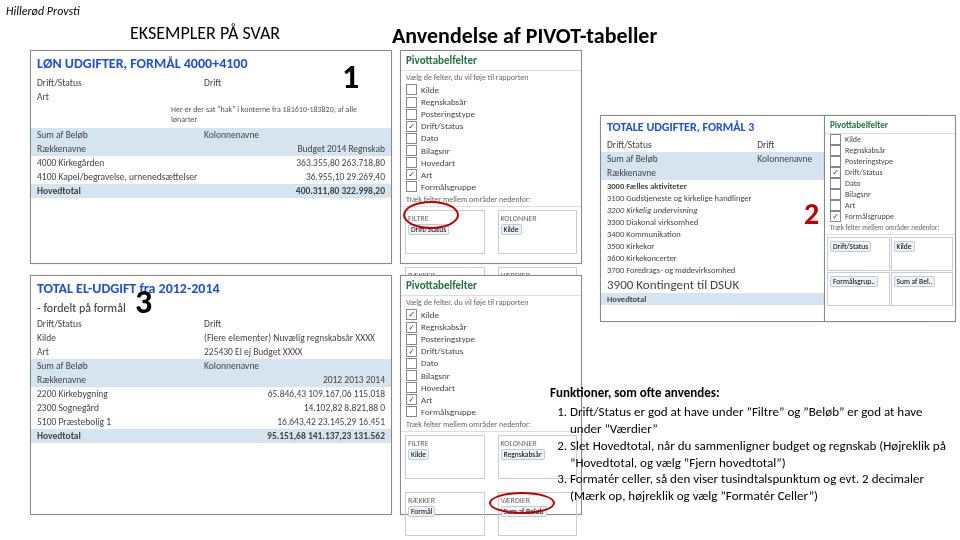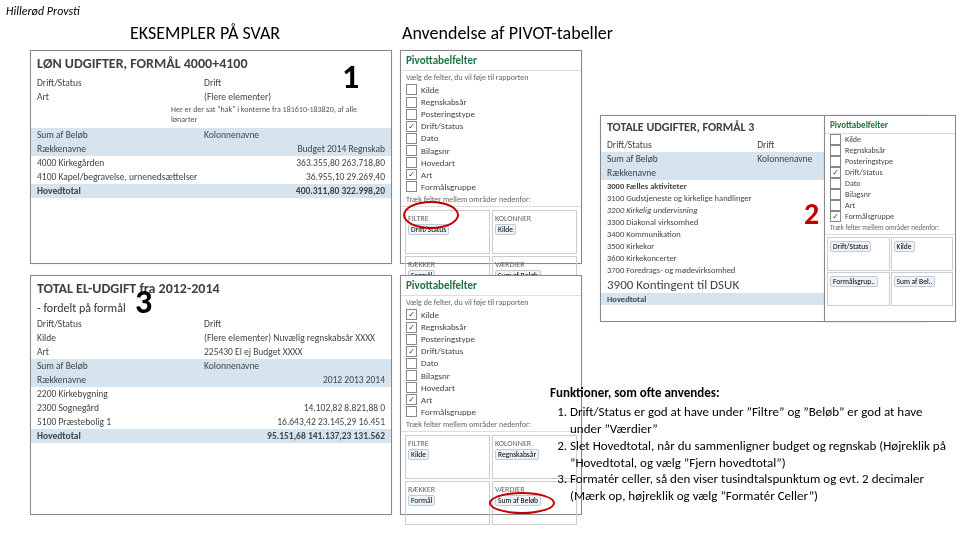--- a/index.html
+++ b/index.html
@@ -23,22 +23,23 @@
   }
   .title-left {
     position: absolute;
     top: 22px;
     left: 130px;
     font-size: 18px;
   }
   .title-right {
     position: absolute;
     top: 22px;
-    left: 402px;
-    font-size: 18px;
+    left: 392px;
+    font-size: 22px;
+    font-weight: bold;
   }
   .box {
     position: absolute;
     border: 1px solid #888;
     background: #fff;
     box-shadow: 0 0 2px rgba(0,0,0,0.1);
   }
   
   .ex1 { top: 50px; left: 30px; width: 360px; height: 212px; }
   .ex1-fields { top: 50px; left: 400px; width: 180px; height: 212px; }
@@ -46,21 +47,21 @@
   .ex3 { top: 275px; left: 30px; width: 360px; height: 238px; }
   .ex3-fields { top: 275px; left: 400px; width: 180px; height: 238px; }
   
   .ex2 { top: 115px; left: 600px; width: 325px; height: 205px; }
   .ex2-fields { top: 115px; left: 824px; width: 130px; height: 205px; }
 
   .pivot-heading {
     font-weight: bold;
     font-size: 14px;
     padding: 4px 6px;
-    color: #404040;
+    color: #1d4ed8;
   }
   .sub {
     font-size: 10px;
     color: #333;
     padding: 0 6px 2px 6px;
   }
   .row {
     display: flex;
     font-size: 9.5px;
     padding: 1px 6px;
@@ -117,21 +118,21 @@
     text-align: center;
     color: #333;
   }
   .area-label {
     font-size: 8px;
     color: #666;
   }
   .areas {
     display: grid;
     grid-template-columns: 1fr 1fr;
-    gap: 2px;
+    gap: 13px;
     padding: 3px 4px;
     border-top: 1px solid #ddd;
     font-size: 8px;
   }
   .area {
     border: 1px solid #ccc;
     height: 38px;
     padding: 2px;
     position: relative;
   }
@@ -179,21 +180,20 @@
 <div class="circle" style="top:492px;left:489px;width:62px;height:18px"></div>
 
 <div class="box ex1">
   <div class="pivot-heading">LØN UDGIFTER, FORMÅL 4000+4100</div>
   <div class="row">
       <div class="l">Drift/Status</div>
       <div class="r">Drift</div>
     </div>
   <div class="row">
       <div class="l">Art</div>
-      <div class="r">(Flere elementer)</div>
     </div>
   <div style="font-size:8px;color:#555;padding:0 6px 4px 140px">Her er der sat "hak" i konterne fra 181610-183820, af alle lønarter</div>
   <div class="row blueband">
       <div class="l">Sum af Beløb</div>
       <div class="r">Kolonnenavne</div>
     </div>
   <div class="row blueband">
       <div class="l">Rækkenavne</div>
       <div class="r num">Budget 2014        Regnskab</div>
     </div>
@@ -279,20 +279,21 @@
   <div class="row blueband">
       <div class="l">Sum af Beløb</div>
       <div class="r">Kolonnenavne</div>
     </div>
   <div class="row blueband">
       <div class="l">Rækkenavne</div>
       <div class="r num">2012          2013          2014</div>
     </div>
   <div class="row">
       <div class="l">2200 Kirkebygning</div>
+      <div class="r num">65.846,43    109.167,06    115.018</div>
     </div>
   <div class="row">
       <div class="l">2300 Sognegård</div>
       <div class="r num">14.102,82      8.821,88           0</div>
     </div>
   <div class="row">
       <div class="l">5100 Præstebolig 1</div>
       <div class="r num">16.643,42     23.145,29      16.451</div>
     </div>
   <div class="row blueband" style="font-weight:bold">

